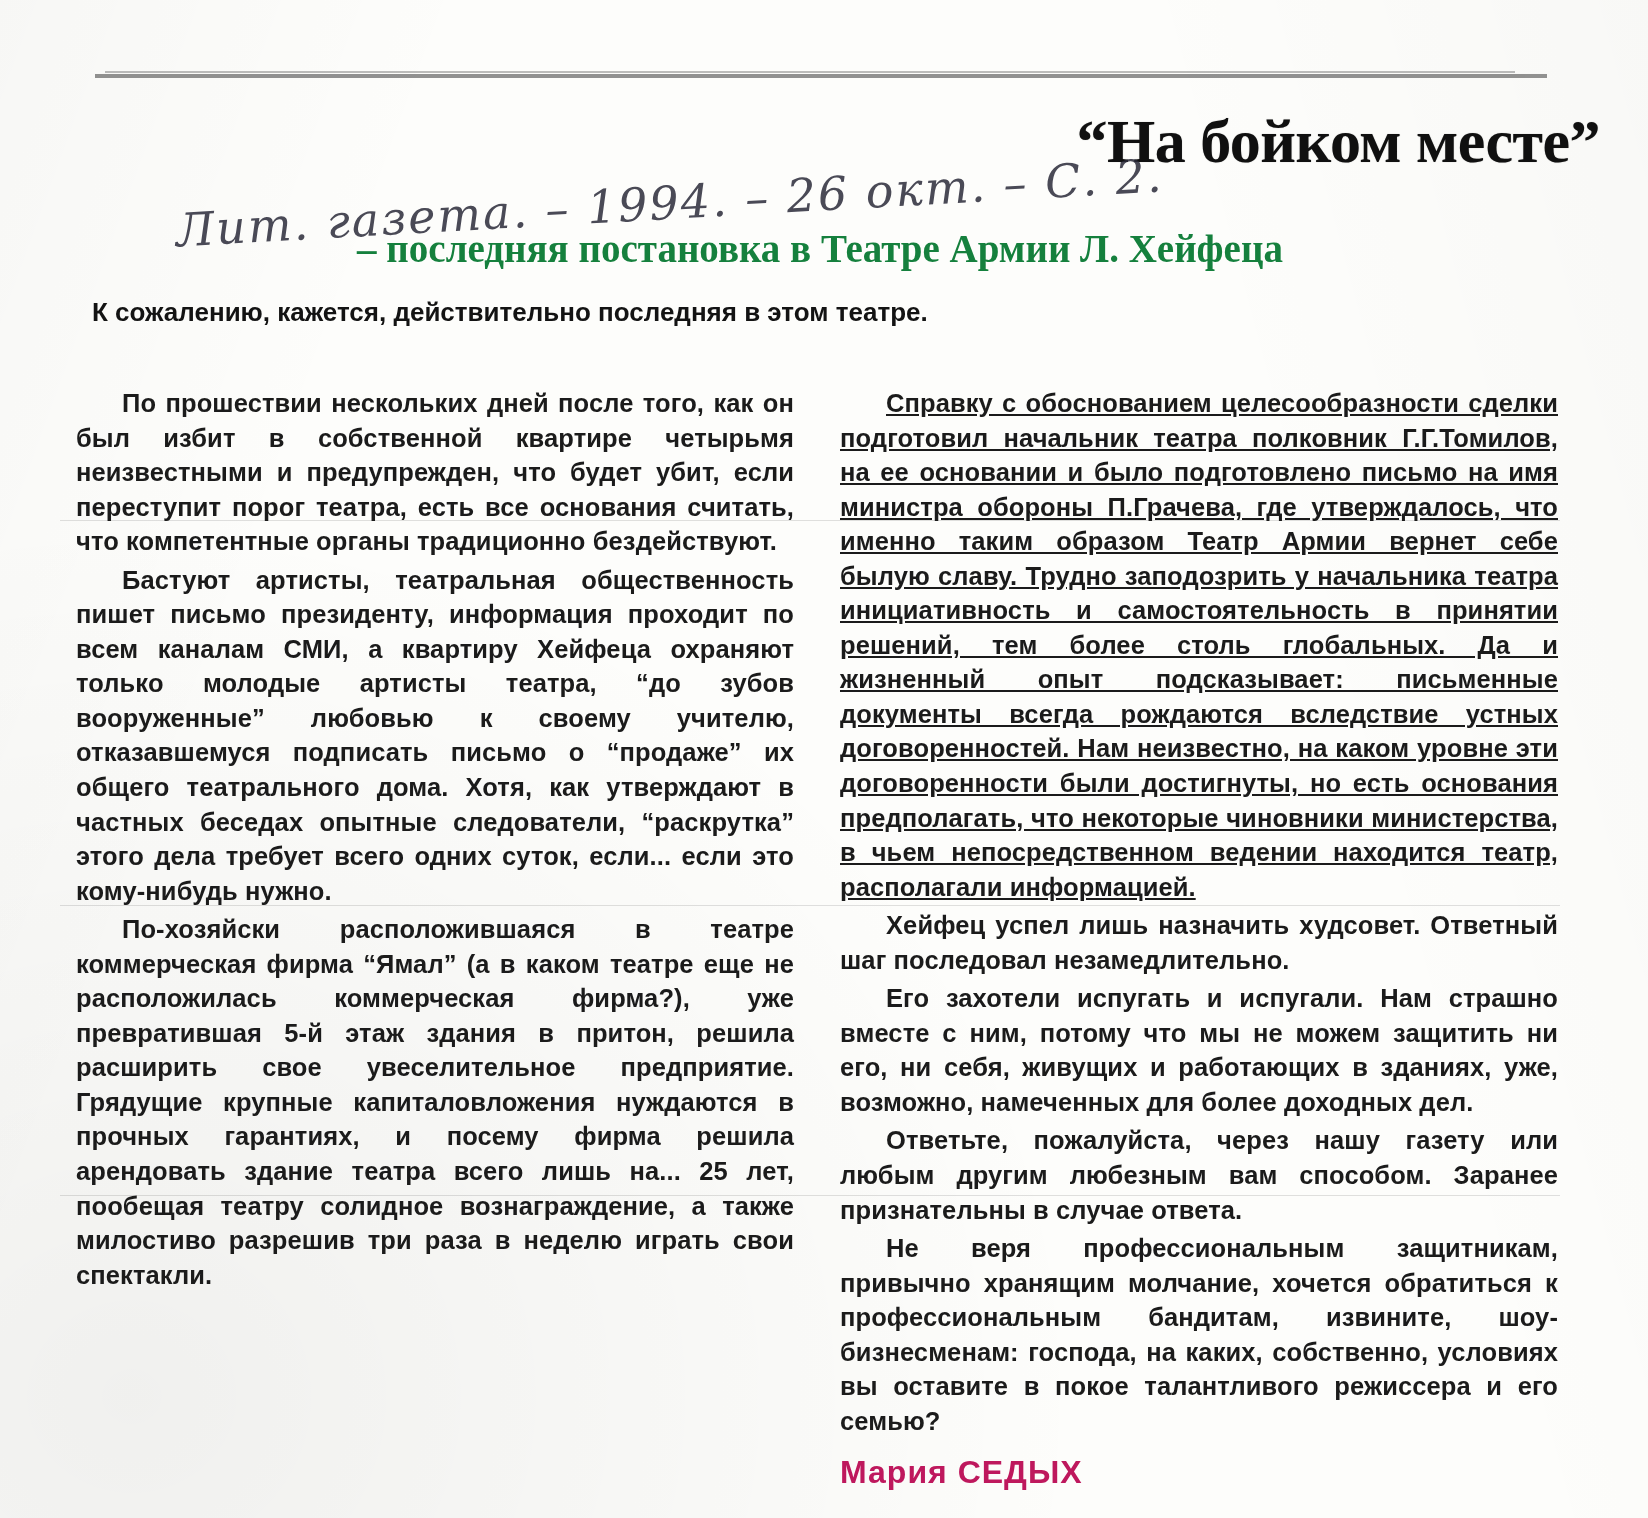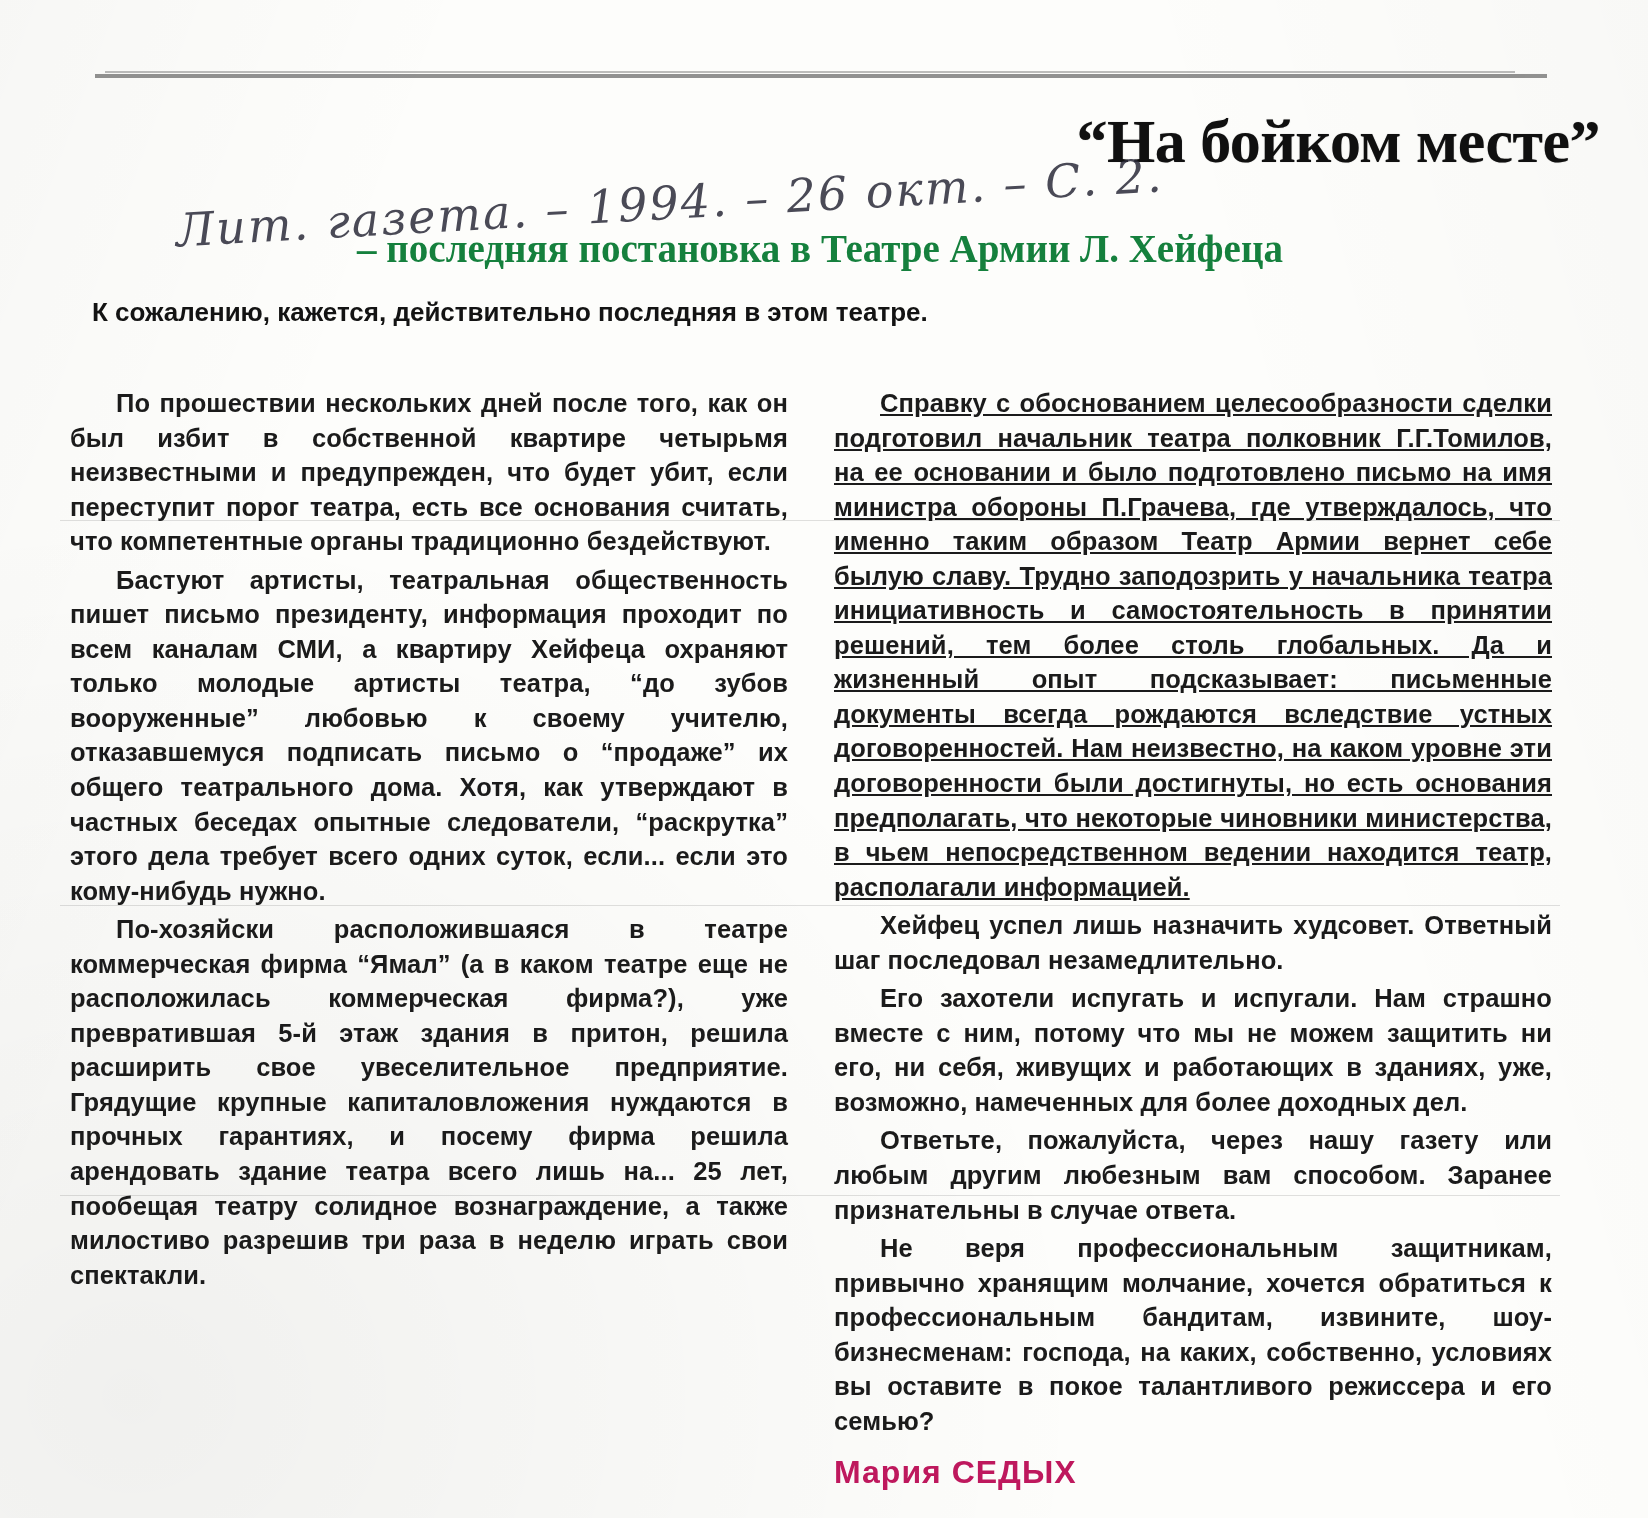--- a/index.html
+++ b/index.html
@@ -104,21 +104,21 @@
     line-height: 1.28;
     text-align: justify;
     color: #131313;
     margin: 26px 0 0 0;
   }
   .lead .indent { display: inline-block; width: 52px; }
 
   
   .columns {
     position: absolute;
-    left: 10px;
+    left: 16px;
     top: 300px;
     width: 1560px;
     display: flex;
     gap: 46px;
   }
   .col {
     width: 718px;
   }
   .col.left { padding-left: 20px; }
   .col.right { padding-right: 12px; }

